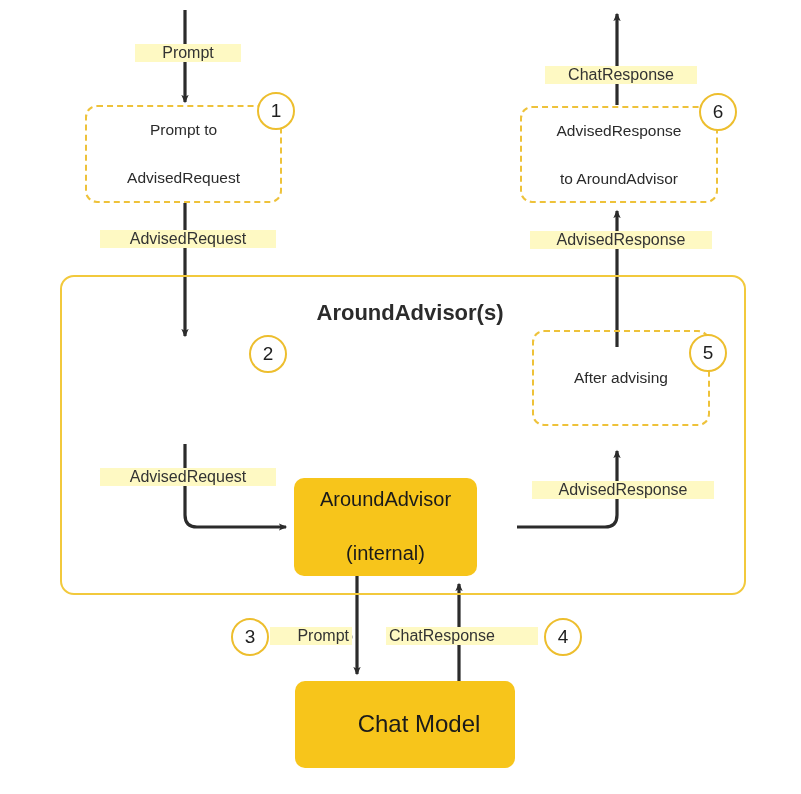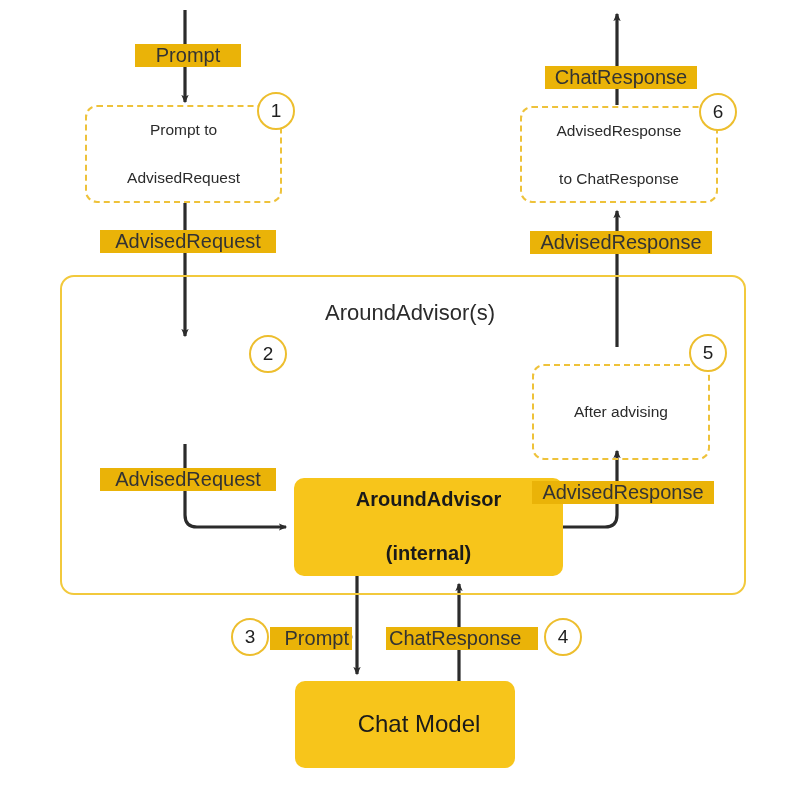--- a/index.html
+++ b/index.html
@@ -51,41 +51,42 @@
     border: 2px solid #f2c93c;
     border-radius: 14px;
     background: transparent;
   }
   .group-title {
     position: absolute;
     color: #2b2b2b;
     font-size: 22px;
     white-space: nowrap;
     text-align: center;
+    font-weight: bold;
   }
   .badge {
     position: absolute;
     box-sizing: border-box;
     width: 38px;
     height: 38px;
     border: 2px solid #edbe2e;
     border-radius: 50%;
     background: #ffffff;
     display: flex;
     align-items: center;
     justify-content: center;
     font-size: 19px;
     color: #1f1f1f;
   }
   .edge-label {
     position: absolute;
     color: #333333;
-    font-size: 20px;
+    font-size: 16px;
     white-space: nowrap;
-    background: #eab308;
+    background: #fef9c3;
     padding: 0 3px;
     text-align: center;
   }
   .box-text { display: block; }
 </style>
 </head>
 <body>
 
 <div id="diagram-root">
 
@@ -119,32 +120,32 @@
   <div class="group-title" style="left:285px; top:300px; width:250px;">AroundAdvisor(s)</div>
 
   <div class="node dashed-box" style="left:85px; top:105px; width:197px; height:98px; flex-direction:column;">
     <span class="box-text">Prompt to</span>
     <span class="box-text">AdvisedRequest</span>
   </div>
   <div class="badge" style="left:257px; top:92px;">1</div>
 
   <div class="node dashed-box" style="left:520px; top:106px; width:198px; height:97px; flex-direction:column;">
     <span class="box-text">AdvisedResponse</span>
-    <span class="box-text">to ChatResponse</span>
+    <span class="box-text">to AroundAdvisor</span>
   </div>
   <div class="badge" style="left:699px; top:93px;">6</div>
 
   <div class="badge" style="left:249px; top:335px;">2</div>
 
-  <div class="node dashed-box" style="left:532px; top:364px; width:178px; height:96px; flex-direction:column;align-items:center;">
+  <div class="node dashed-box" style="left:532px; top:330px; width:178px; height:96px; flex-direction:column;align-items:center;">
     <span class="box-text">After advising</span>
   </div>
   <div class="badge" style="left:689px; top:334px;">5</div>
 
-  <div class="node solid-box" style="left:294px; top:478px; width:269px; height:98px; flex-direction:column; font-size:20px;font-weight:bold;">
+  <div class="node solid-box" style="left:294px; top:478px; width:183px; height:98px; flex-direction:column; font-size:20px;">
     <span class="box-text">AroundAdvisor</span>
     <span class="box-text">(internal)</span>
   </div>
 
   <div class="node solid-box" style="left:295px; top:681px; width:220px; height:87px; font-size:24px;padding-left:28px;">
     <span class="box-text">Chat Model</span>
   </div>
 
   <div class="edge-label" style="left:135px; top:44px; width:100px;">Prompt</div>
 

